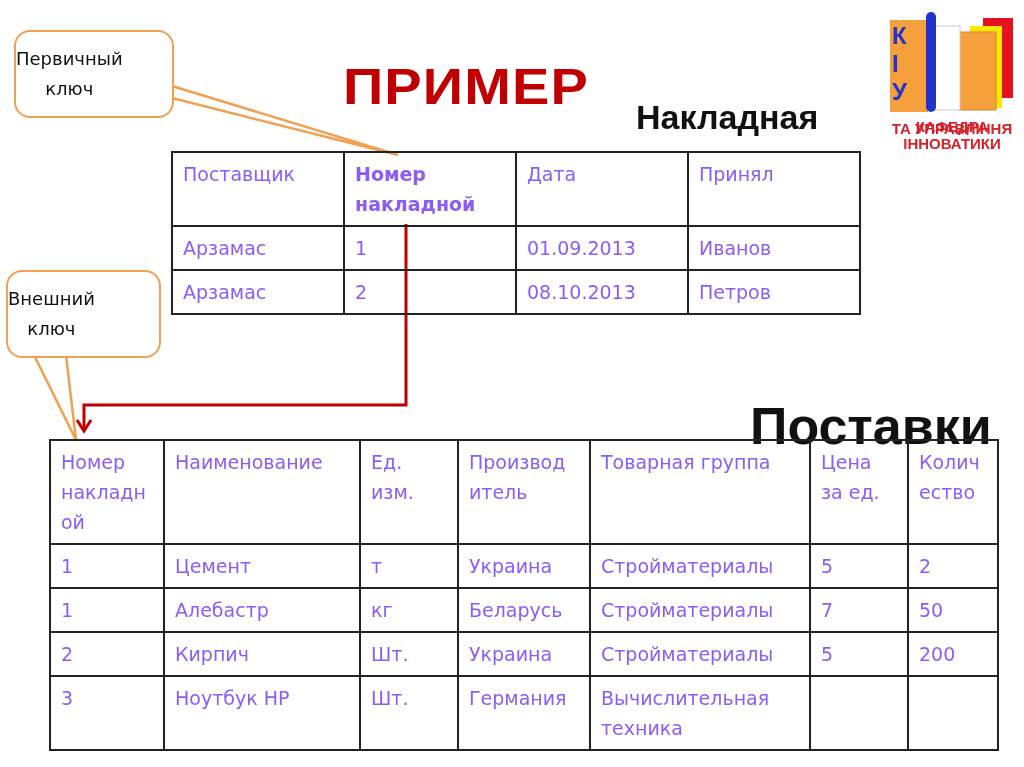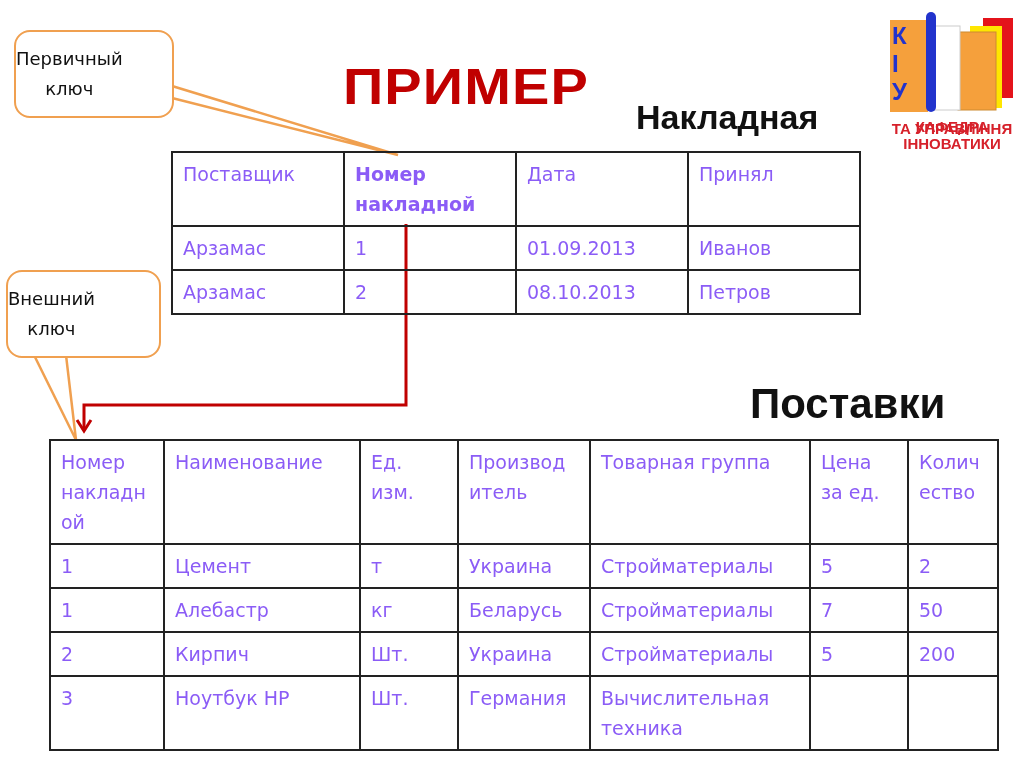--- a/index.html
+++ b/index.html
@@ -1,21 +1,21 @@
 <!DOCTYPE html>
 <html><head>
 <meta charset="utf-8">
 <style>
   html, body { margin:0; padding:0; }
   body { width:1024px; height:767px; background:#ffffff; position:relative; overflow:hidden; font-family:"Liberation Sans", sans-serif; color:#111; }
   .abs { position:absolute; }
   .title { left:343px; top:58px; font-family:"Liberation Sans", sans-serif; font-weight:bold; font-size:50px; color:#c00000; letter-spacing:1px; transform:scaleX(1.12); transform-origin:left top; }
   .subtitle { font-family:Liberation Sans, sans-serif; font-weight:bold; color:#111; }
   .st1 { left:636px; top:98px; font-size:34px; }
-  .st2 { left:750px; top:380px; font-size:42px; }
+  .st2 { left:750px; top:396px; font-size:52px; }
   table.t { position:absolute; border-collapse:collapse; font-family:"DejaVu Sans", sans-serif; font-size:19px; color:#8b5cf6; }
   table.t td { border:2px solid #222; vertical-align:top; padding:6px 10px; line-height:30px; }
   .t1 { left:171px; top:151px; }
   .t2 { left:49px; top:439px; }
   .bold { font-weight:bold; }
   .callout { position:absolute; border:2.5px solid #f0a050; border-radius:16px; background:#fff; font-family:"DejaVu Sans", sans-serif; font-size:18px; text-align:center; line-height:30px; color:#111; display:flex; align-items:center; justify-content:flex-start; box-sizing:border-box; }
   .c1 { left:14px; top:30px; width:160px; height:88px; }
   .c2 { left:6px; top:270px; width:155px; height:88px; }
   svg.overlay { position:absolute; left:0; top:0; pointer-events:none; }
   .logo { left:888px; top:8px; width:128px; height:140px; }

